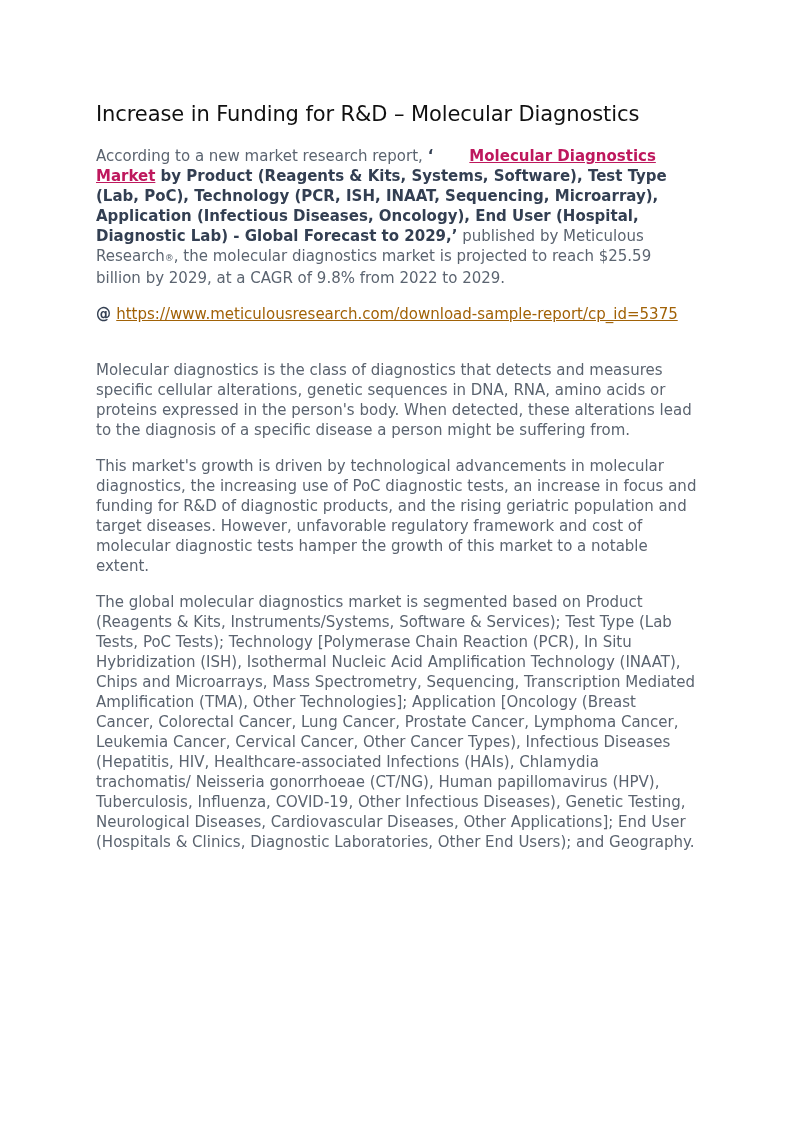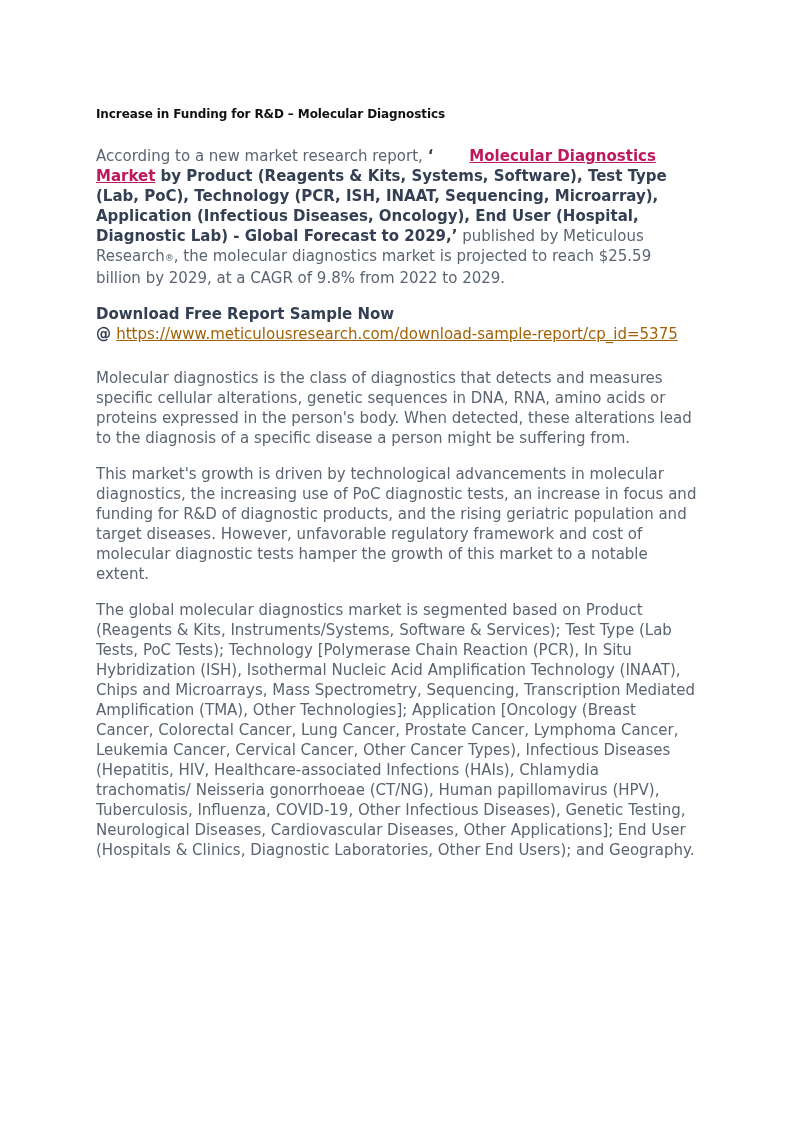--- a/index.html
+++ b/index.html
@@ -14,36 +14,36 @@
     overflow: hidden;
   }
   .page {
     box-sizing: border-box;
     width: 794px;
     height: 1123px;
     padding: 103px 97px 0 96px;
     background: #ffffff;
   }
   .doc-title {
-    font-size: 12px;
+    font-size: 21px;
     line-height: 22px;
-    font-weight: 700;
+    font-weight: 400;
     color: #101010;
     margin: 0 0 21px 0;
     letter-spacing: -0.1px;
   }
   p.para {
     font-size: 15px;
     line-height: 20px;
     color: #5b6470;
     margin: 0 0 16px 0;
     letter-spacing: 0;
   }
   p.para.gap-before {
-    margin-top: 24px;
+    margin-top: 36px;
   }
   .b {
     font-weight: 700;
     color: #333f52;
   }
   .link-bold {
     font-weight: 700;
     color: #be185d;
     text-decoration: underline;
     cursor: pointer;
@@ -68,21 +68,21 @@
 
 <div class="page">
 
   <h1 class="doc-title">Increase in Funding for R&amp;D – Molecular Diagnostics</h1>
 
   <p class="para">
     <span>According to a new market research report, </span><span class="b">‘</span><a class="link-bold">Molecular Diagnostics Market</a><span class="b"> by Product (Reagents &amp; Kits, Systems, Software), Test Type (Lab, PoC), Technology (PCR, ISH, INAAT, Sequencing, Microarray), Application (Infectious Diseases, Oncology), End User (Hospital, Diagnostic Lab) - Global Forecast to 2029,’</span><span> published by Meticulous Research</span><span class="reg">®</span><span>, the molecular diagnostics market is projected to reach $25.59 billion by 2029, at a CAGR of 9.8% from 2022 to 2029.</span>
   </p>
 
   <p class="para">
-    <span class="line b">Download Free Report Sample Now</span><span class="b">@ </span><a class="link">https://www.meticulousresearch.com/download-sample-report/cp_id=5375</a>
+    <span class="b">@ </span><a class="link">https://www.meticulousresearch.com/download-sample-report/cp_id=5375</a>
   </p>
 
   <p class="para gap-before">Molecular diagnostics is the class of diagnostics that detects and measures specific cellular alterations, genetic sequences in DNA, RNA, amino acids or proteins expressed in the person's body. When detected, these alterations lead to the diagnosis of a specific disease a person might be suffering from.</p>
 
   <p class="para">This market's growth is driven by technological advancements in molecular diagnostics, the increasing use of PoC diagnostic tests, an increase in focus and funding for R&amp;D of diagnostic products, and the rising geriatric population and target diseases. However, unfavorable regulatory framework and cost of molecular diagnostic tests hamper the growth of this market to a notable extent.</p>
 
 
   <p class="para">The global molecular diagnostics market is segmented based on Product (Reagents &amp; Kits, Instruments/Systems, Software &amp; Services); Test Type (Lab Tests, PoC Tests); Technology [Polymerase Chain Reaction (PCR), In Situ Hybridization (ISH), Isothermal Nucleic Acid Amplification Technology (INAAT), Chips and Microarrays, Mass Spectrometry, Sequencing, Transcription Mediated Amplification (TMA), Other Technologies]; Application [Oncology (Breast Cancer, Colorectal Cancer, Lung Cancer, Prostate Cancer, Lymphoma Cancer, Leukemia Cancer, Cervical Cancer, Other Cancer Types), Infectious Diseases (Hepatitis, HIV, Healthcare-associated Infections (HAIs), Chlamydia trachomatis/ Neisseria gonorrhoeae (CT/NG), Human papillomavirus (HPV), Tuberculosis, Influenza, COVID-19, Other Infectious Diseases), Genetic Testing, Neurological Diseases, Cardiovascular Diseases, Other Applications]; End User (Hospitals &amp; Clinics, Diagnostic Laboratories, Other End Users); and Geography.</p>
 
 </div>

